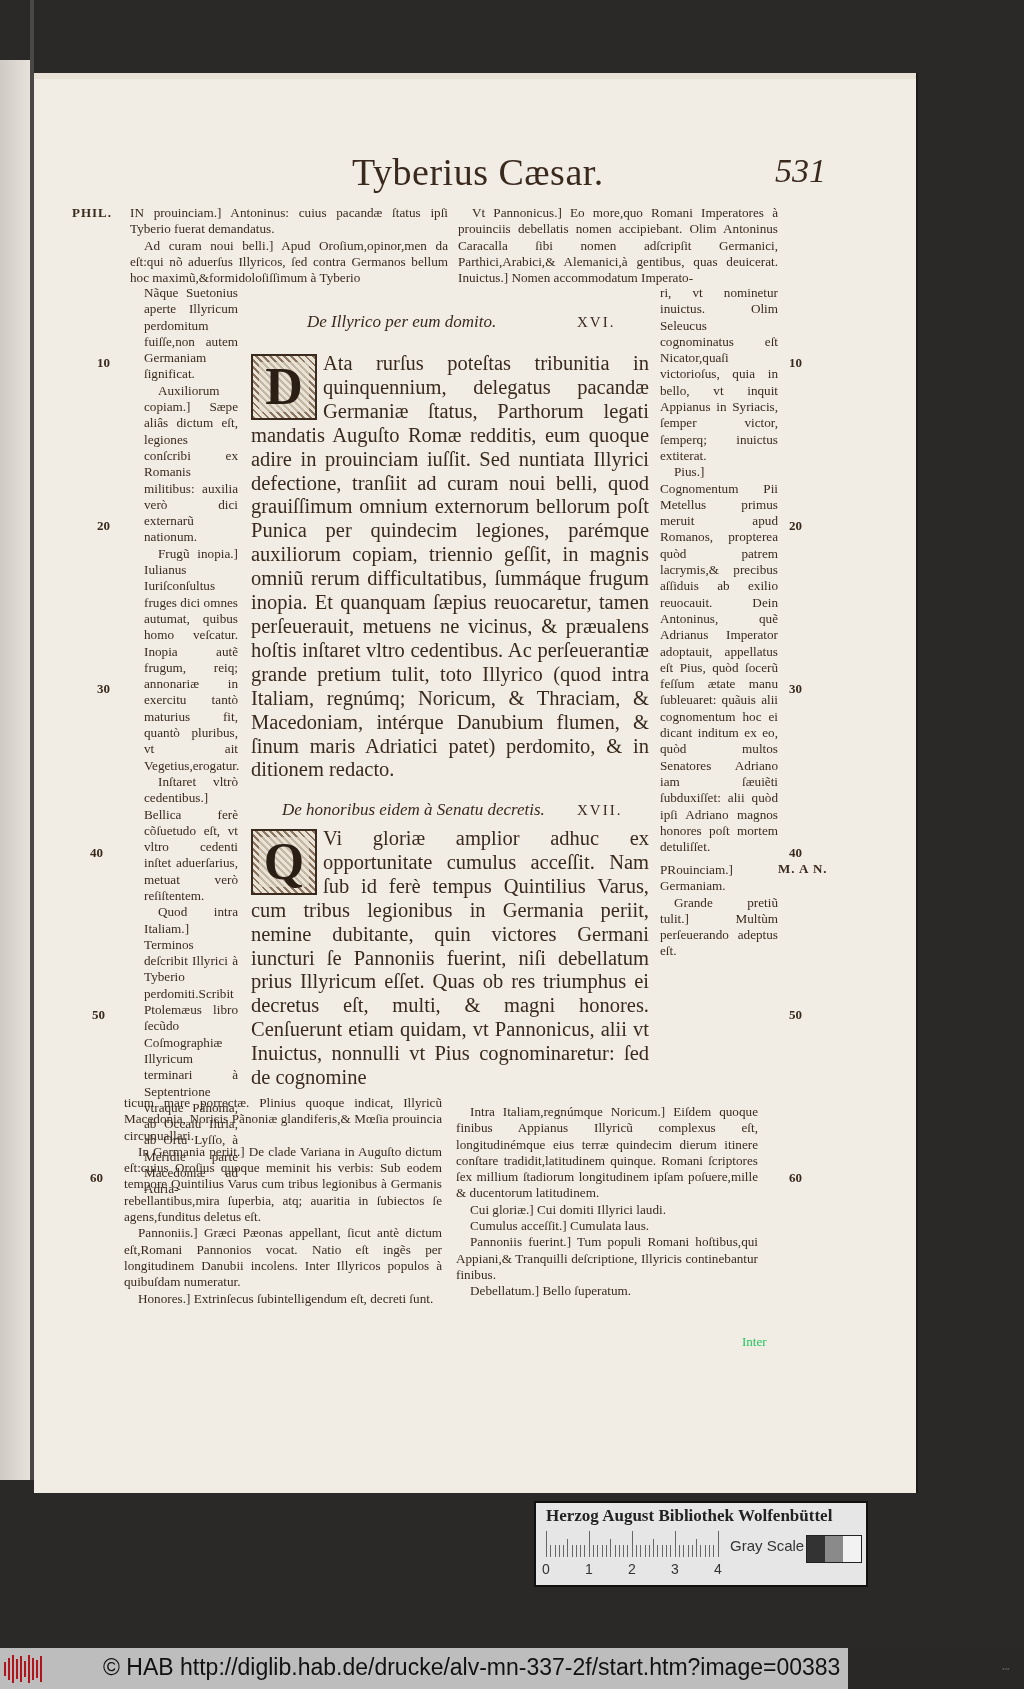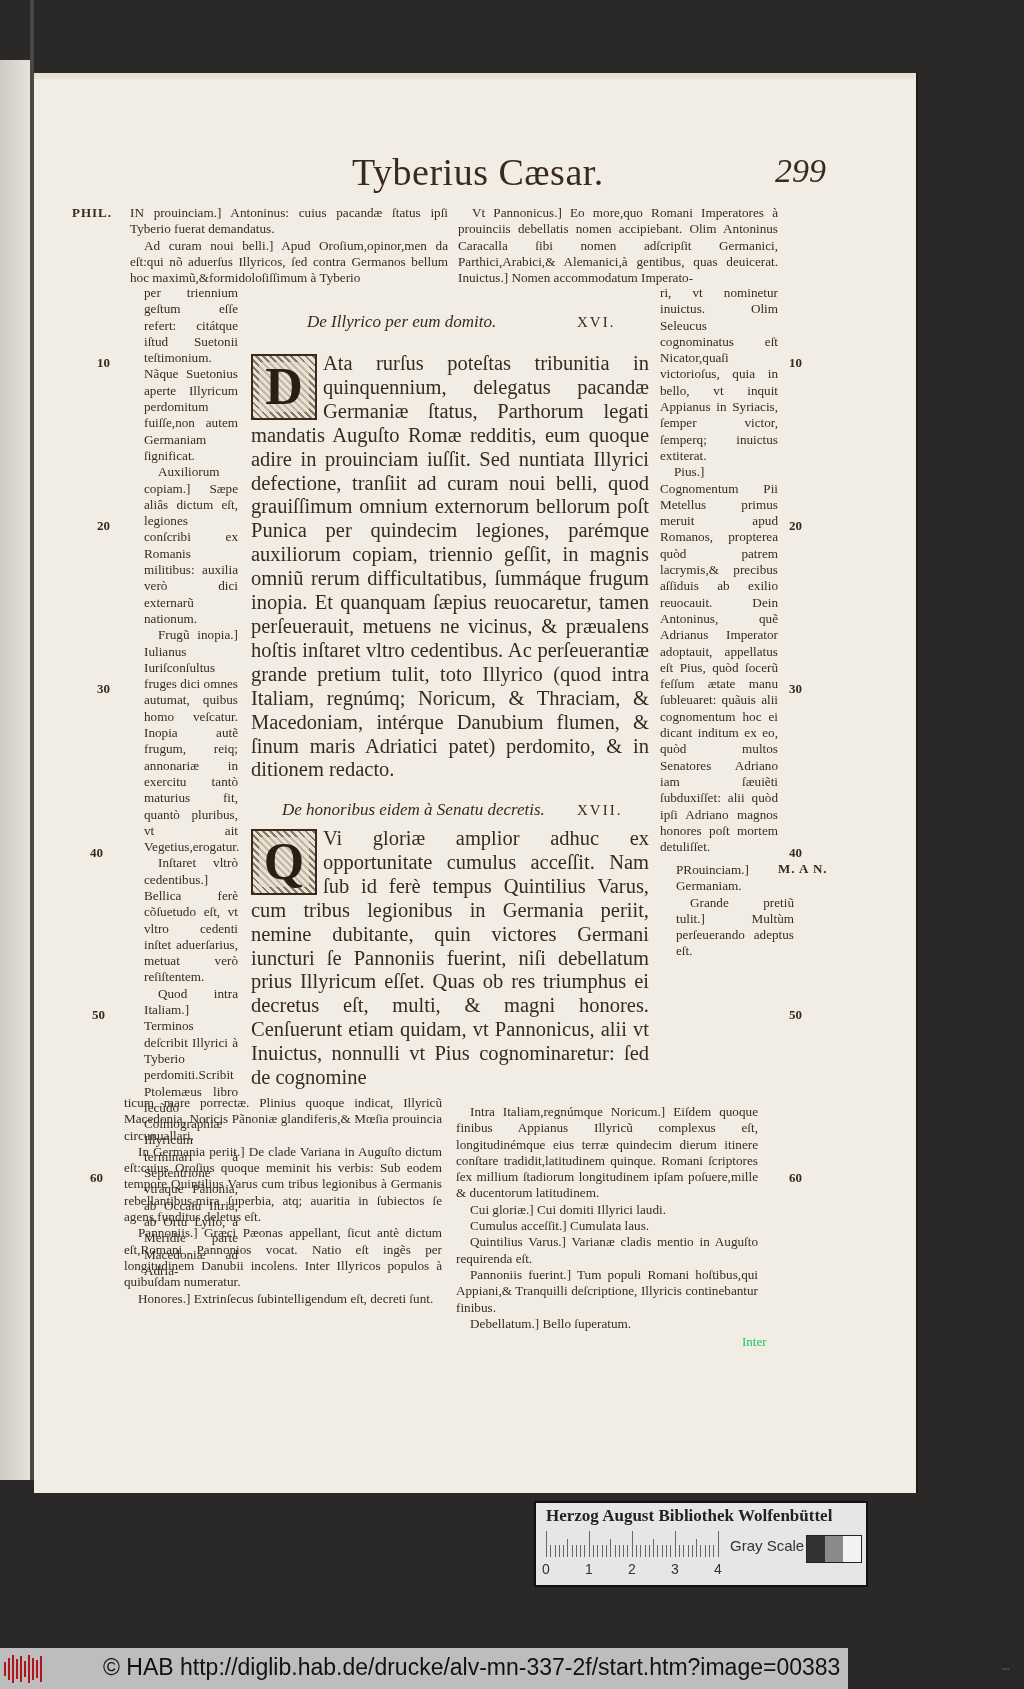--- a/index.html
+++ b/index.html
@@ -17,21 +17,21 @@
   .note p { margin:0; text-indent:14px; }
   .note p.noind { text-indent:0; }
 
   .marker { position:absolute; font-size:13px; font-weight:bold; color:#3a2a1e; letter-spacing:1px; }
   .linenum { position:absolute; font-size:13px; color:#3a2a1e; font-weight:bold; }
 
   .top-left { position:absolute; left:130px; top:205px; width:318px; }
   .top-right { position:absolute; left:458px; top:205px; width:320px; }
   .left-col { position:absolute; left:144px; top:285px; width:94px; }
   .right-col { position:absolute; left:660px; top:285px; width:118px; }
-  .right-col2 { position:absolute; left:676px; top:862px; width:118px; }
+  .right-col2 { position:absolute; left:660px; top:862px; width:118px; }
   .bottom-left { position:absolute; left:124px; top:1095px; width:318px; }
   .bottom-right { position:absolute; left:456px; top:1104px; width:302px; }
 
   .chap-title { position:absolute; font-size:17px; font-style:italic; color:#3a2a1e; }
   .chap-num { position:absolute; font-size:15px; letter-spacing:2px; color:#3a2a1e; }
 
   .main { position:absolute; left:251px; width:398px; font-size:20.5px; line-height:23.9px; color:#3a2a1e; text-align:justify; }
   .main p { margin:0; }
   .dropcap { float:left; width:66px; height:66px; margin:2px 6px 0 0; border:2px solid #3a2a1e; box-sizing:border-box;
              background:repeating-linear-gradient(45deg,#8a7660 0 2px,#e9e2d5 2px 5px); position:relative; }
@@ -59,21 +59,21 @@
 <body>
 
 <div class="backdrop"></div>
 <div class="prev-page"></div>
 <div class="prev-edge"></div>
 
 <div class="page"></div>
 <div class="page-curve"></div>
 
 <div class="running-head">Tyberius Cæsar.</div>
-<div class="folio">299</div>
+<div class="folio">531</div>
 
 <div class="marker" style="left:72px;top:205px;">PHIL.</div>
 <div class="marker" style="left:778px;top:861px;">M. A N.</div>
 
 <div class="linenum" style="left:97px;top:355px;">10</div>
 <div class="linenum" style="left:97px;top:518px;">20</div>
 <div class="linenum" style="left:97px;top:681px;">30</div>
 <div class="linenum" style="left:90px;top:845px;">40</div>
 <div class="linenum" style="left:92px;top:1007px;">50</div>
 <div class="linenum" style="left:90px;top:1170px;">60</div>
@@ -87,21 +87,20 @@
 
 <div class="note top-left">
   <p class="noind">IN prouinciam.] Antoninus: cuius pacandæ ſtatus ipſi Tyberio fuerat demandatus.</p>
   <p>Ad curam noui belli.] Apud Oroſium,opinor,men da eſt:qui nõ aduerſus Illyricos, ſed contra Germanos bellum hoc maximũ,&amp;formidoloſiſſimum à Tyberio</p>
 </div>
 <div class="note top-right">
   <p>Vt Pannonicus.] Eo more,quo Romani Imperatores à prouinciis debellatis nomen accipiebant. Olim Antoninus Caracalla ſibi nomen adſcripſit Germanici, Parthici,Arabici,&amp; Alemanici,à gentibus, quas deuicerat. Inuictus.] Nomen accommodatum Imperato-</p>
 </div>
 
 <div class="note left-col">
-  <p class="noind">per triennium geſtum eſſe refert: citátque iſtud Suetonii teſtimonium.</p>
   <p class="noind">Nãque Suetonius aperte Illyricum perdomitum fuiſſe,non autem Germaniam ſignificat.</p>
   <p>Auxiliorum copiam.] Sæpe aliâs dictum eſt, legiones conſcribi ex Romanis militibus: auxilia verò dici externarũ nationum.</p>
   <p>Frugũ inopia.] Iulianus Iuriſconſultus fruges dici omnes autumat, quibus homo veſcatur. Inopia autẽ frugum, reiq; annonariæ in exercitu tantò maturius fit, quantò pluribus, vt ait Vegetius,erogatur.</p>
   <p>Inſtaret vltrò cedentibus.] Bellica ferè cõſuetudo eſt, vt vltro cedenti inſtet aduerſarius, metuat verò reſiſtentem.</p>
   <p>Quod intra Italiam.] Terminos deſcribit Illyrici à Tyberio perdomiti.Scribit Ptolemæus libro ſecũdo Coſmographiæ Illyricum terminari à Septentrione vtraque Pãnonia, ab Occaſu Iſtria, ab Ortu Lyſſo, à Meridie parte Macedoniæ ad Adria-</p>
 </div>
 
 <div class="note right-col">
   <p class="noind">ri, vt nominetur inuictus. Olim Seleucus cognominatus eſt Nicator,quaſi victorioſus, quia in bello, vt inquit Appianus in Syriacis, ſemper victor, ſemperq; inuictus extiterat.</p>
   <p>Pius.] Cognomentum Pii Metellus primus meruit apud Romanos, propterea quòd patrem lacrymis,&amp; precibus aſſiduis ab exilio reuocauit. Dein Antoninus, quẽ Adrianus Imperator adoptauit, appellatus eſt Pius, quòd ſocerũ feſſum ætate manu ſubleuaret: quãuis alii cognomentum hoc ei dicant inditum ex eo, quòd multos Senatores Adriano iam ſæuiẽti ſubduxiſſet: alii quòd ipſi Adriano magnos honores poſt mortem detuliſſet.</p>
@@ -132,21 +131,20 @@
 <div class="note bottom-left">
   <p class="noind">ticum mare porrectæ. Plinius quoque indicat, Illyricũ Macedonia, Noricis Pãnoniæ glandiferis,&amp; Mœſia prouincia circunuallari.</p>
   <p>In Germania periit.] De clade Variana in Auguſto dictum eſt:cuius Oroſius quoque meminit his verbis: Sub eodem tempore Quintilius Varus cum tribus legionibus à Germanis rebellantibus,mira ſuperbia, atq; auaritia in ſubiectos ſe agens,funditus deletus eſt.</p>
   <p>Pannoniis.] Græci Pæonas appellant, ſicut antè dictum eſt,Romani Pannonios vocat. Natio eſt ingẽs per longitudinem Danubii incolens. Inter Illyricos populos à quibuſdam numeratur.</p>
   <p>Honores.] Extrinſecus ſubintelligendum eſt, decreti ſunt.</p>
 </div>
 <div class="note bottom-right">
   <p>Intra Italiam,regnúmque Noricum.] Eiſdem quoque finibus Appianus Illyricũ complexus eſt, longitudinémque eius terræ quindecim dierum itinere conſtare tradidit,latitudinem quinque. Romani ſcriptores ſex millium ſtadiorum longitudinem ipſam poſuere,mille &amp; ducentorum latitudinem.</p>
   <p>Cui gloriæ.] Cui domiti Illyrici laudi.</p>
   <p>Cumulus acceſſit.] Cumulata laus.</p>
-  <p>Quintilius Varus.] Varianæ cladis mentio in Auguſto requirenda eſt.</p>
   <p>Pannoniis fuerint.] Tum populi Romani hoſtibus,qui Appiani,&amp; Tranquilli deſcriptione, Illyricis continebantur finibus.</p>
   <p>Debellatum.] Bello ſuperatum.</p>
 </div>
 
 <div class="catch">Inter</div>
 
 <div class="target">
   <div class="target-title">Herzog August Bibliothek Wolfenbüttel</div>
   <div class="ruler">
     <div class="tick" style="left:0;height:26px"></div>

